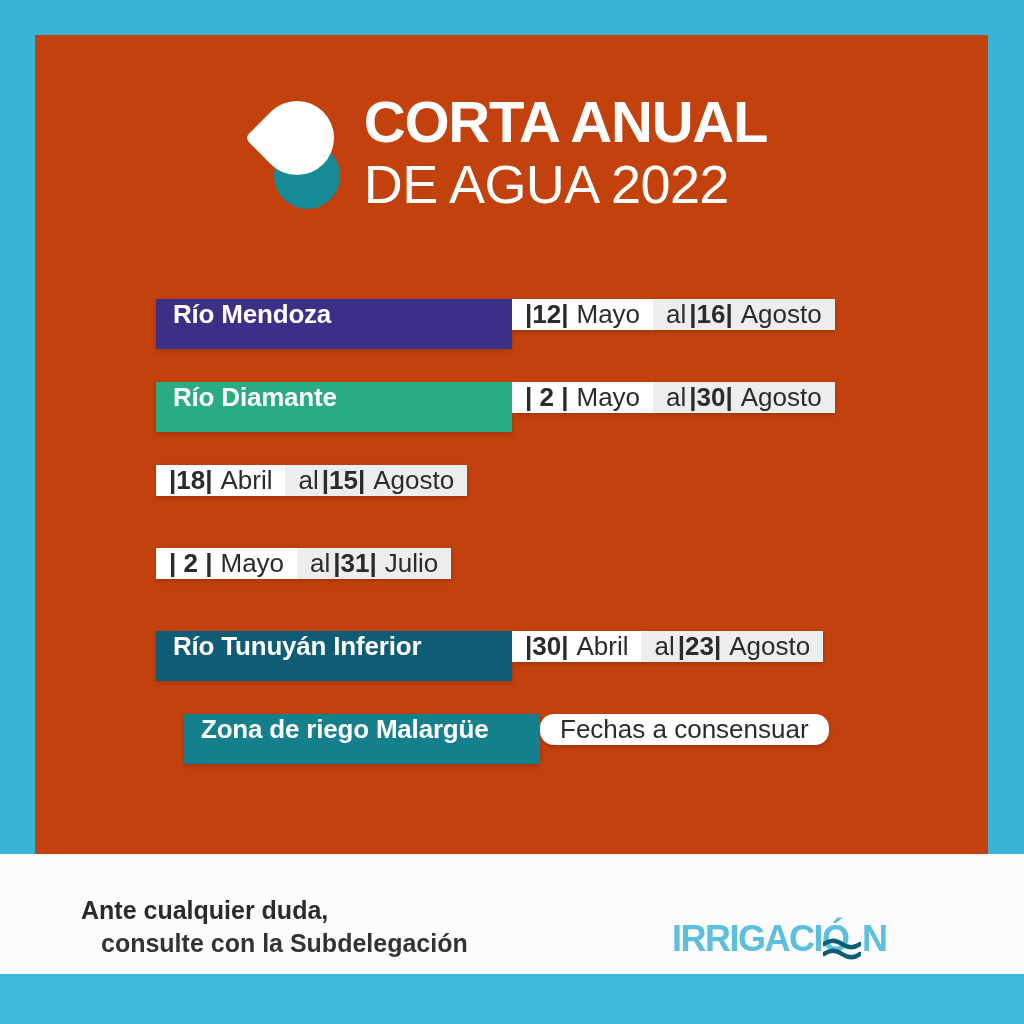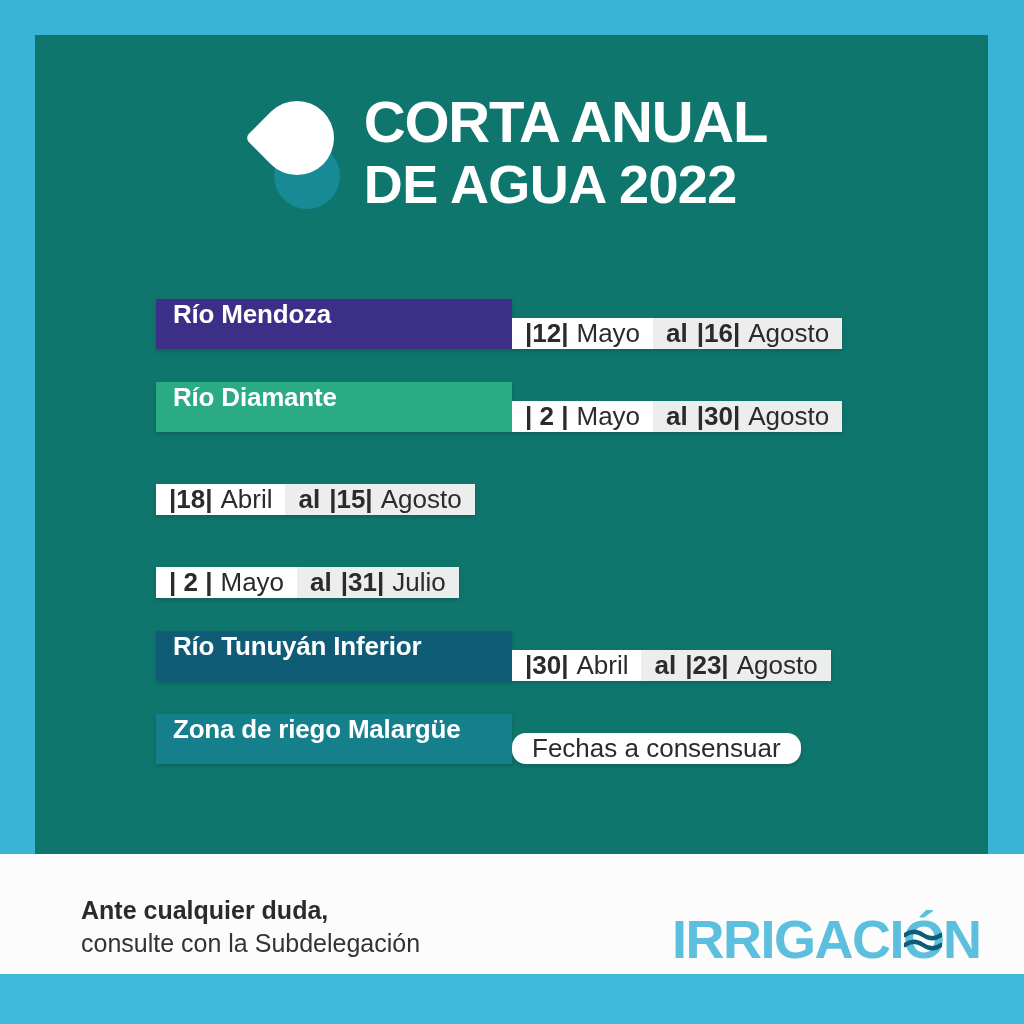--- a/index.html
+++ b/index.html
@@ -32,21 +32,21 @@
     background: #39b4d6;
   }
 
   
   .card {
     position: absolute;
     left: 35px;
     top: 35px;
     width: 953px;
     height: 819px;
-    background: #0f766e;
+    background: #c2410c;
   }
 
   
   .header {
     position: absolute;
     left: 0;
     top: 58px;
     width: 953px;
     display: flex;
     align-items: center;
@@ -88,61 +88,61 @@
     padding-bottom: 4px;
   }
   .title-line1 {
     font-size: 58px;
     font-weight: 700;
     letter-spacing: -1.2px;
     white-space: nowrap;
   }
   .title-line2 {
     font-size: 54px;
-    font-weight: 700;
+    font-weight: 400;
     letter-spacing: -0.6px;
     margin-top: 6px;
     white-space: nowrap;
   }
 
   
   .rows {
     position: absolute;
     left: 121px;   
     top: 264px;    
     width: 760px;
   }
   .row {
     position: relative;
     height: 50px;
     margin-bottom: 33px;
     display: flex;
     align-items: stretch;
     filter: drop-shadow(0 2px 2px rgba(0,0,0,0.18));
   }
-  .row:last-child { margin-bottom: 0; }
+  .row:last-child { margin-bottom: 0; margin-left: 28px; }
 
   .row-label {
     flex: 0 0 356px;
     width: 356px;
     display: flex;
     align-items: flex-start;
     padding-left: 17px;
     box-sizing: border-box;
     color: #ffffff;
     font-size: 26px;
     font-weight: 700;
     letter-spacing: -0.2px;
     white-space: nowrap;
   }
 
   .row-dates {
     flex: 0 0 auto;
     display: flex;
-    align-items: flex-end;
+    align-items: flex-start;
     color: #2b2b2b;
     font-size: 26px;
     white-space: nowrap;
   }
   .date-seg {
     display: flex;
     align-items: center;
     padding: 0 13px;
     box-sizing: border-box;
   }
@@ -152,22 +152,22 @@
 
   .daynum {
     font-weight: 700;
     letter-spacing: 0px;
   }
   .month {
     font-weight: 400;
     margin-left: 8px;
   }
   .al {
-    font-weight: 700;
-    margin-right: 9px;
+    font-weight: 400;
+    margin-right: 3px;
   }
 
   
   .footer {
     position: absolute;
     left: 0;
     top: 854px;
     width: 1024px;
     height: 120px;
     background: #fcfcfc;
@@ -177,32 +177,32 @@
     left: 81px;
     top: 40px;
     color: #333333;
     font-size: 25px;
     line-height: 1.33;
   }
   .footer-strong {
     font-weight: 700;
     color: #2b2b2b;
   }
-  .footer-light { font-weight: 400; }
+  .footer-light { font-weight: 700; margin-left: 20px; }
 
   .logo {
     position: absolute;
     left: 672px;
     top: 54px;
     height: 62px;
     display: flex;
     align-items: center;
   }
   .logo-text {
-    font-size: 54px;
+    font-size: 36px;
     font-weight: 700;
     color: #5cbfdd;
     letter-spacing: -1.5px;
     line-height: 1;
     display: flex;
     align-items: baseline;
   }
   .logo-o-wrap {
     position: relative;
     display: inline-block;

